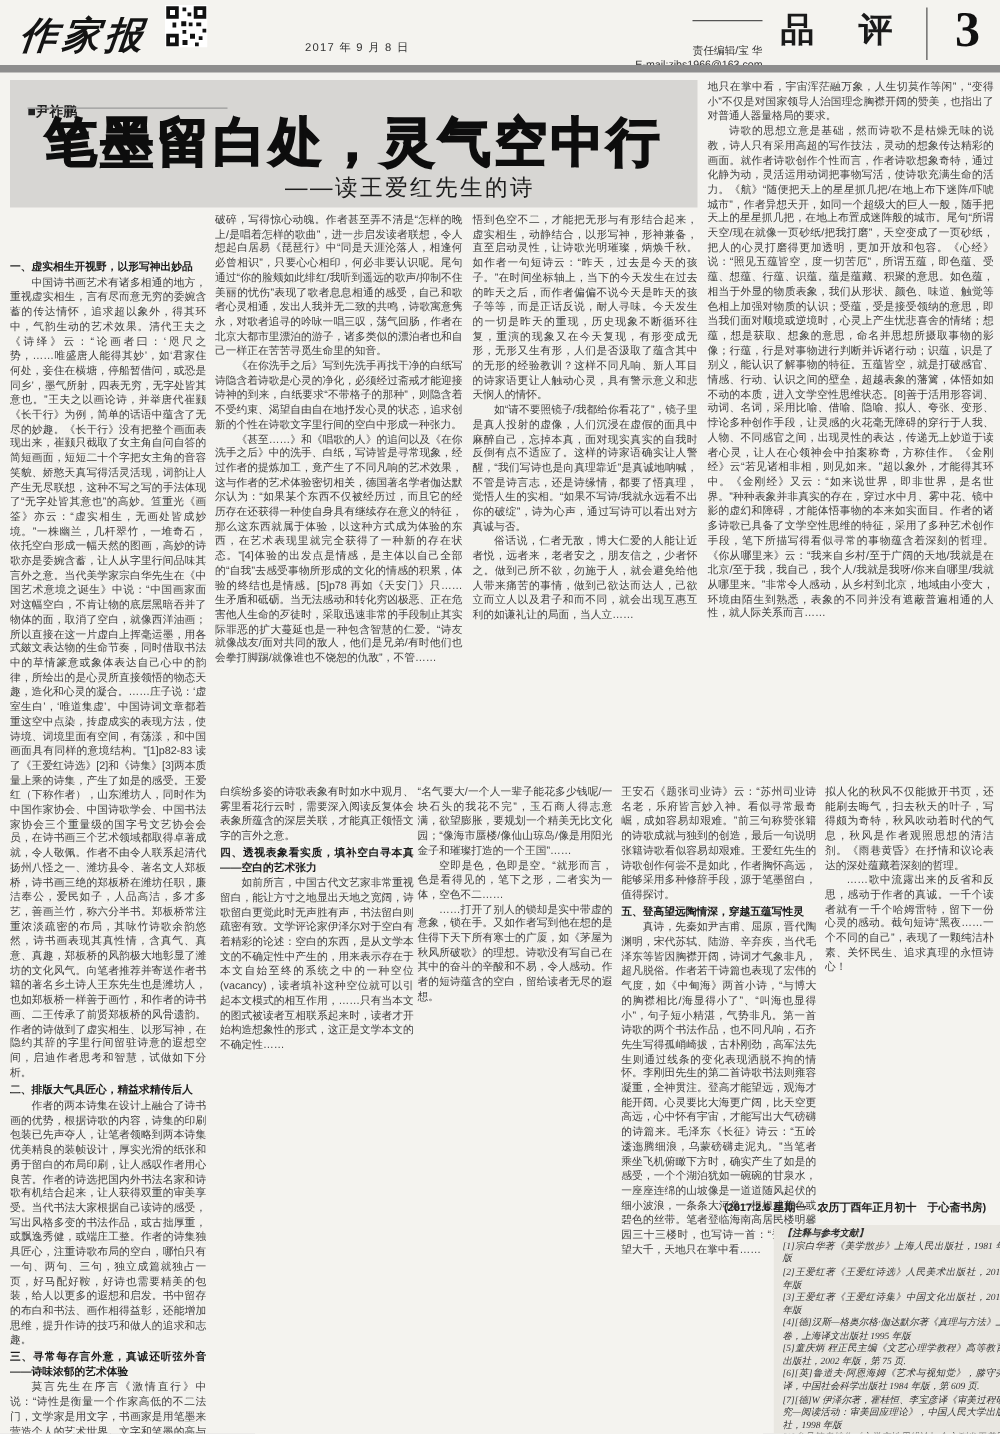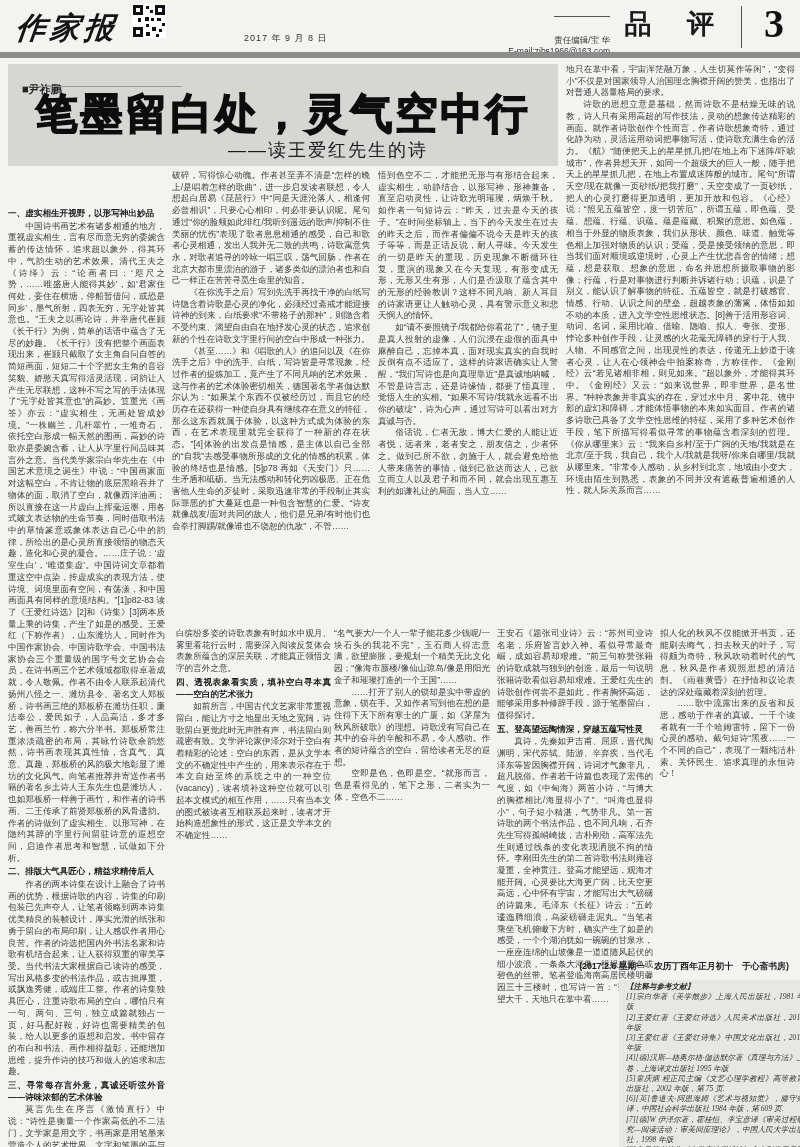--- a/index.html
+++ b/index.html
@@ -121,22 +121,22 @@
       <div class="blk pc">地只在掌中看，宇宙浑茫融万象，人生切莫作等闲”，“变得小”不仅是对国家领导人治国理念胸襟开阔的赞美，也指出了对普通人器量格局的要求。</div>
       <div class="blk p">诗歌的思想立意是基础，然而诗歌不是枯燥无味的说教，诗人只有采用高超的写作技法，灵动的想象传达精彩的画面。就作者诗歌创作个性而言，作者诗歌想象奇特，通过化静为动，灵活运用动词把事物写活，使诗歌充满生命的活力。《航》“随便把天上的星星抓几把/在地上布下迷阵/吓唬城市”，作者异想天开，如同一个超级大的巨人一般，随手把天上的星星抓几把，在地上布置成迷阵般的城市。尾句“所谓天空/现在就像一页砂纸/把我打磨”，天空变成了一页砂纸，把人的心灵打磨得更加透明，更加开放和包容。《心经》说：“照见五蕴皆空，度一切苦厄”，所谓五蕴，即色蕴、受蕴、想蕴、行蕴、识蕴。蕴是蕴藏、积聚的意思。如色蕴，相当于外显的物质表象，我们从形状、颜色、味道、触觉等色相上加强对物质的认识；受蕴，受是接受领纳的意思，即当我们面对顺境或逆境时，心灵上产生忧悲喜舍的情绪；想蕴，想是获取、想象的意思，命名并思想所摄取事物的影像；行蕴，行是对事物进行判断并诉诸行动；识蕴，识是了别义，能认识了解事物的特征。五蕴皆空，就是打破感官、情感、行动、认识之间的壁垒，超越表象的藩篱，体悟如如不动的本质，进入文学空性思维状态。[8]善于活用形容词、动词、名词，采用比喻、借喻、隐喻、拟人、夸张、变形、悖论多种创作手段，让灵感的火花毫无障碍的穿行于人我、人物、不同感官之间，出现灵性的表达，传递无上妙道于读者心灵，让人在心领神会中拍案称奇，方称佳作。《金刚经》云“若见诸相非相，则见如来。”超以象外，才能得其环中。《金刚经》又云：“如来说世界，即非世界，是名世界。”种种表象并非真实的存在，穿过水中月、雾中花、镜中影的虚幻和障碍，才能体悟事物的本来如实面目。作者的诸多诗歌已具备了文学空性思维的特征，采用了多种艺术创作手段，笔下所描写得看似寻常的事物蕴含着深刻的哲理。《你从哪里来》云：“我来自乡村/至于广阔的天地/我就是在北京/至于我，我自己，我个人/我就是我呀/你来自哪里/我就从哪里来。”非常令人感动，从乡村到北京，地域由小变大，环境由陌生到熟悉，表象的不同并没有遮蔽普遍相通的人性，就人际关系而言……</div>
     </div>
   <div class="col c2l">
       <div class="blk pc">白缤纷多姿的诗歌表象有时如水中观月、雾里看花行云时，需要深入阅读反复体会表象所蕴含的深层关联，才能真正领悟文字的言外之意。</div>
       <div class="blk h">四、透视表象看实质，填补空白寻本真——空白的艺术张力</div>
       <div class="blk p">如前所言，中国古代文艺家非常重视留白，能让方寸之地显出天地之宽阔，诗歌留白更觉此时无声胜有声，书法留白则疏密有致。文学评论家伊泽尔对于空白有着精彩的论述：空白的东西，是从文学本文的不确定性中产生的，用来表示存在于本文自始至终的系统之中的一种空位(vacancy)，读者填补这种空位就可以引起本文模式的相互作用，……只有当本文的图式被读者互相联系起来时，读者才开始构造想象性的形式，这正是文学本文的不确定性……</div>
     </div>
   <div class="col c3l">
       <div class="blk pc">“名气要大/一个人一辈子能花多少钱呢/一块石头的我花不完”，玉石商人得志意满，欲望膨胀，要规划一个精美无比文化园；“像海市蜃楼/像仙山琼岛/像是用阳光金子和璀璨打造的一个王国”……</div>
+      <div class="blk p">空即是色，色即是空。“就形而言，色是看得见的，笔下之形，二者实为一体，空色不二……</div>
       <div class="blk p">……打开了别人的锁却是实中带虚的意象，锁在手。又如作者写到他在想的是住得下天下所有寒士的广厦，如《茅屋为秋风所破歌》的理想。诗歌没有写自己在其中的奋斗的辛酸和不易，令人感动。作者的短诗蕴含的空白，留给读者无尽的遐想。</div>
-      <div class="blk p">空即是色，色即是空。“就形而言，色是看得见的，笔下之形，二者实为一体，空色不二……</div>
     </div>
   <div class="col c4l">
       <div class="blk pc">王安石《题张司业诗》云：“苏州司业诗名老，乐府皆言妙入神。看似寻常最奇崛，成如容易却艰难。”前三句称赞张籍的诗歌成就与独到的创造，最后一句说明张籍诗歌看似容易却艰难。王爱红先生的诗歌创作何尝不是如此，作者胸怀高远，能够采用多种修辞手段，源于笔墨留白，值得探讨。</div>
       <div class="blk h">五、登高望远陶情深，穿越五蕴写性灵</div>
       <div class="blk p">真诗，先秦如尹吉甫、屈原，晋代陶渊明，宋代苏轼、陆游、辛弃疾，当代毛泽东等皆因胸襟开阔，诗词才气象非凡，超凡脱俗。作者若干诗篇也表现了宏伟的气度，如《中甸海》两首小诗，“与博大的胸襟相比/海显得小了”、“叫海也显得小”，句子短小精湛，气势非凡。第一首诗歌的两个书法作品，也不同凡响，石齐先生写得孤峭崎拔，古朴刚劲，高军法先生则通过线条的变化表现洒脱不拘的情怀。李刚田先生的第二首诗歌书法则雍容凝重，全神贯注。登高才能望远，观海才能开阔。心灵要比大海更广阔，比天空更高远，心中怀有宇宙，才能写出大气磅礴的诗篇来。毛泽东《长征》诗云：“五岭逶迤腾细浪，乌蒙磅礴走泥丸。”当笔者乘坐飞机俯瞰下方时，确实产生了如是的感受，一个个湖泊犹如一碗碗的甘泉水，一座座连绵的山坡像是一道道随风起伏的细小波浪，一条条大河像一根根或蓝色或碧色的丝带。笔者登临海南高居民楼明馨园三十三楼时，也写诗一首：“登上高楼望大千，天地只在掌中看……</div>
     </div>
   <div class="col c5">
       <div class="blk pc">拟人化的秋风不仅能掀开书页，还能刷去晦气，扫去秋天的叶子，写得颇为奇特，秋风吹动着时代的气息，秋风是作者观照思想的清洁剂。《雨巷黄昏》在抒情和议论表达的深处蕴藏着深刻的哲理。</div>
       <div class="blk p">……歌中流露出来的反省和反思，感动于作者的真诚。一千个读者就有一千个哈姆雷特，留下一份心灵的感动。截句短诗“黑夜……一个不同的自己”，表现了一颗纯洁朴素、关怀民生、追求真理的永恒诗心！</div>
     </div>

